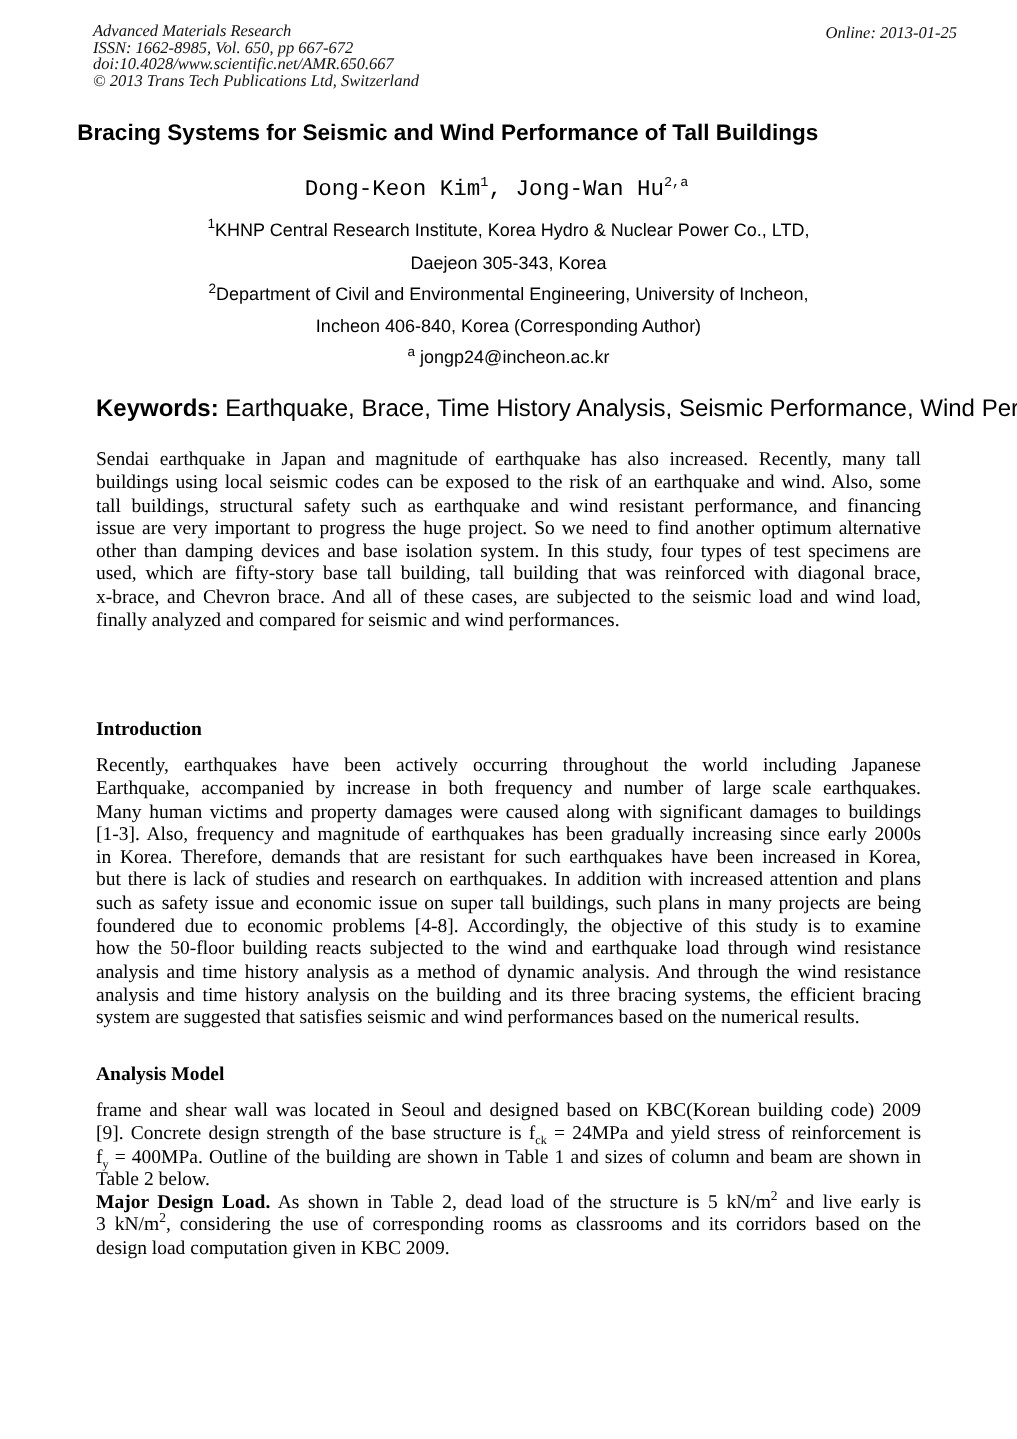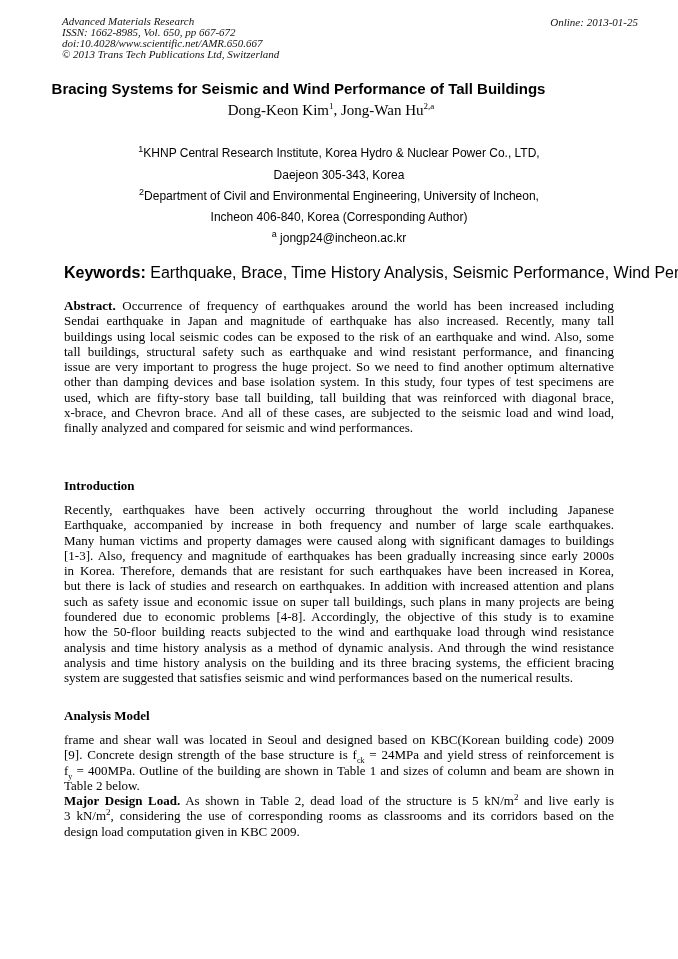--- a/index.html
+++ b/index.html
@@ -1,21 +1,21 @@
 <!DOCTYPE html>
 <html><head>
 <meta charset="utf-8">
 <style>
   html, body { margin: 0; padding: 0; background: #ffffff; }
   body { width: 678px; height: 959px; position: relative; overflow: hidden; color: #000; }
   .hdr { position: absolute; left: 62px; font-family: "Liberation Serif", serif; font-style: italic; font-size: 11px; line-height: 11px; color: #111; }
   .hdr-line { display: block; height: 11px; white-space: nowrap; }
   .online { position: absolute; right: 40px; top: 16px; font-family: "Liberation Serif", serif; font-style: italic; font-size: 11px; color: #111; }
   .title { position: absolute; top: 80px; left: 0; width: 597px; text-align: center; font-family: "Liberation Sans", sans-serif; font-weight: bold; font-size: 15px; }
-  .authors { position: absolute; top: 102px; left: 0; width: 662px; text-align: center; font-family: Liberation Serif, serif; font-size: 15px; }
+  .authors { position: absolute; top: 118px; left: 0; width: 662px; text-align: center; font-family: Liberation Mono, monospace; font-size: 15px; }
   sup { font-size: 9px; vertical-align: super; line-height: 0; }
   sub { font-size: 8px; vertical-align: sub; line-height: 0; }
   .aff { position: absolute; left: 0; width: 678px; text-align: center; font-family: "Liberation Sans", sans-serif; font-size: 12px; }
   .kw { position: absolute; top: 264px; left: 64px; font-family: "Liberation Sans", sans-serif; font-size: 16px; white-space: nowrap; }
   .kw b { font-weight: bold; }
   .para { position: absolute; left: 64px; width: 550px; font-family: "Liberation Serif", serif; font-size: 13px; line-height: 15.3px; }
   .jl { display: block; text-align: justify; text-align-last: justify; height: 15.3px; white-space: nowrap; overflow: visible; }
   .jl.last { text-align-last: left; }
   .sec { position: absolute; left: 64px; font-family: "Liberation Serif", serif; font-weight: bold; font-size: 13px; }
 </style>
@@ -46,21 +46,20 @@
 <div class="aff" style="top:210px;">Incheon 406-840, Korea (Corresponding Author)</div>
 <div class="aff" style="top:231px;">
   <sup>a</sup><span> jongp24@incheon.ac.kr</span>
 </div>
 
 <div class="kw">
   <b>Keywords:</b><span> Earthquake, Brace, Time History Analysis, Seismic Performance, Wind Performance.</span>
 </div>
 
 <div class="para" style="top:298px;">
-  <span class="jl"><b>Abstract.</b><span> Occurrence of frequency of earthquakes around the world has been increased including</span></span>
   <span class="jl">Sendai earthquake in Japan and magnitude of earthquake has also increased. Recently, many tall</span>
   <span class="jl">buildings using local seismic codes can be exposed to the risk of an earthquake and wind. Also, some</span>
   <span class="jl">tall buildings, structural safety such as earthquake and wind resistant performance, and financing</span>
   <span class="jl">issue are very important to progress the huge project.  So we need to find another optimum alternative</span>
   <span class="jl">other than damping devices and base isolation system. In this study, four types of test specimens are</span>
   <span class="jl">used, which are fifty-story base tall building, tall building that was reinforced with diagonal brace,</span>
   <span class="jl">x-brace, and Chevron brace. And all of these cases, are subjected to the seismic load and wind load,</span>
   <span class="jl last">finally analyzed and compared for seismic and wind performances.</span>
 </div>
 

